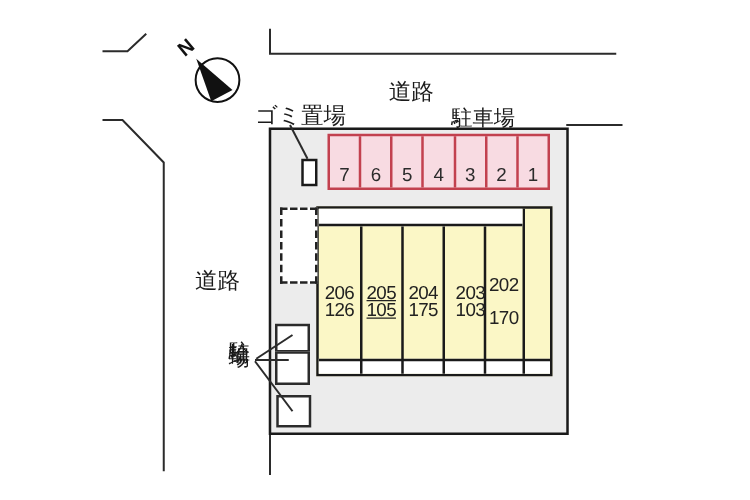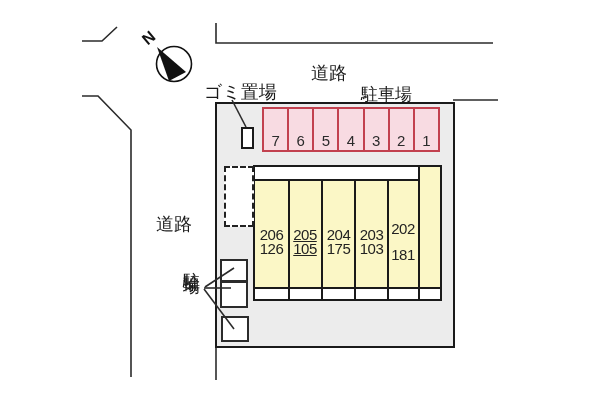--- a/index.html
+++ b/index.html
@@ -105,27 +105,27 @@
           <span>126</span>
         </div>
         <div class="bunit" style="flex: 0 0 34px; text-decoration: underline;">
           <span>205</span>
           <span>105</span>
         </div>
         <div class="bunit" style="flex: 0 0 33px;">
           <span>204</span>
           <span>175</span>
         </div>
-        <div class="bunit" style="flex: 0 0 33px;">
+        <div class="bunit" style="flex: 0 0 33px; align-items: flex-end;">
           <span>203</span>
           <span>103</span>
         </div>
         <div class="bunit" style="flex: 0 0 30px; gap: 12px;">
           <span>202</span>
-          <span>181</span>
+          <span>170</span>
         </div>
       </div>
   </div>
 
   <div id="dashed-area" class="abs"></div>
 
   <div id="garbage-box" class="abs"></div>
 
   <div id="bike1" class="abs bike"></div>
   <div id="bike2" class="abs bike"></div>

